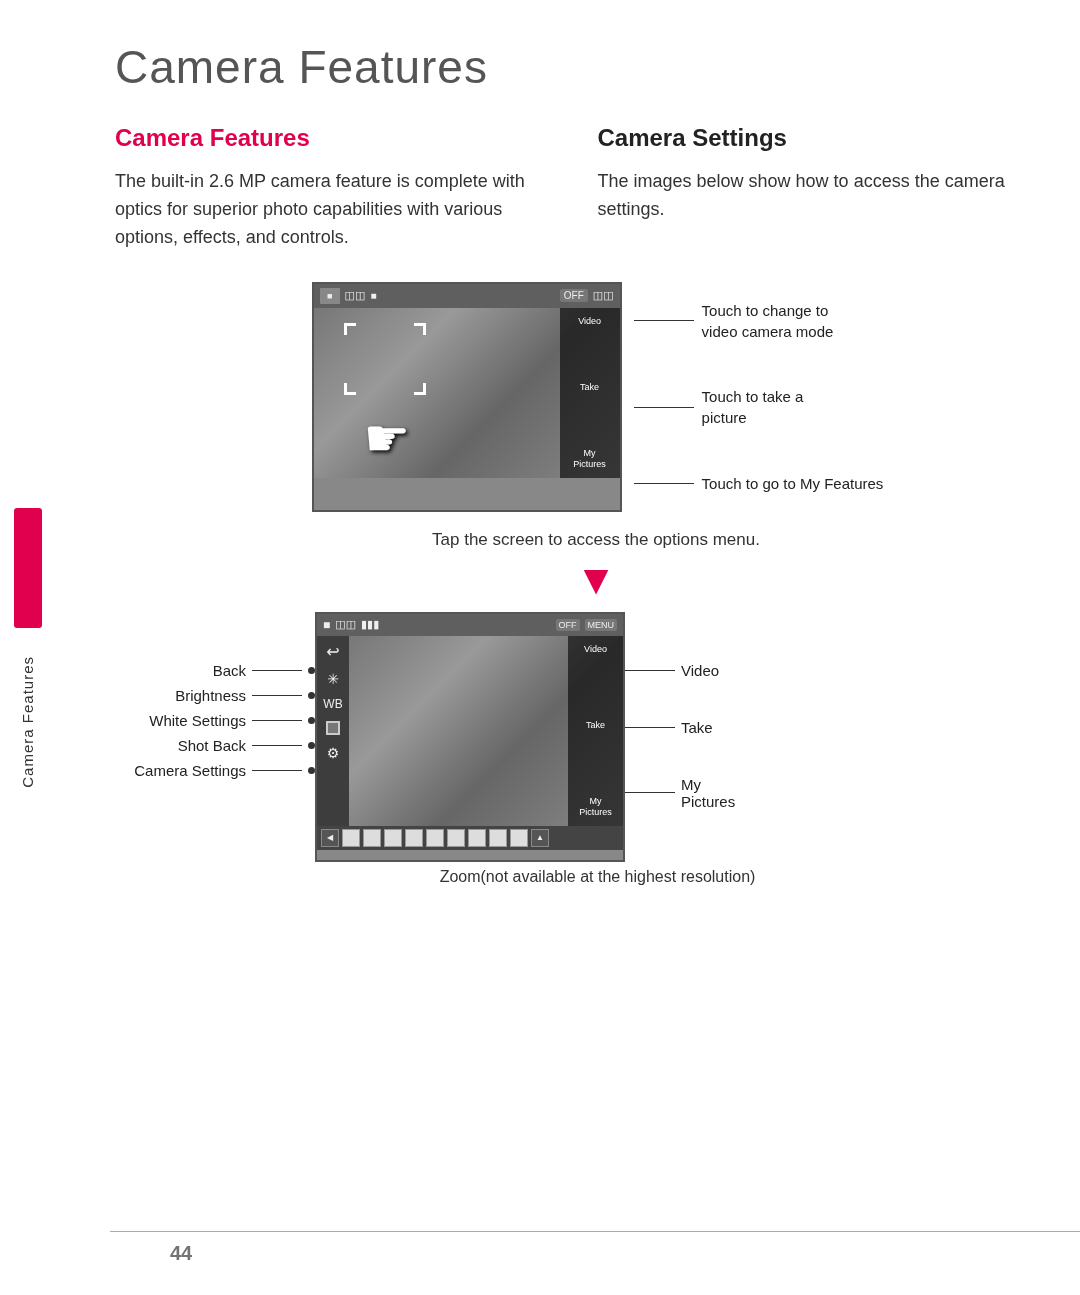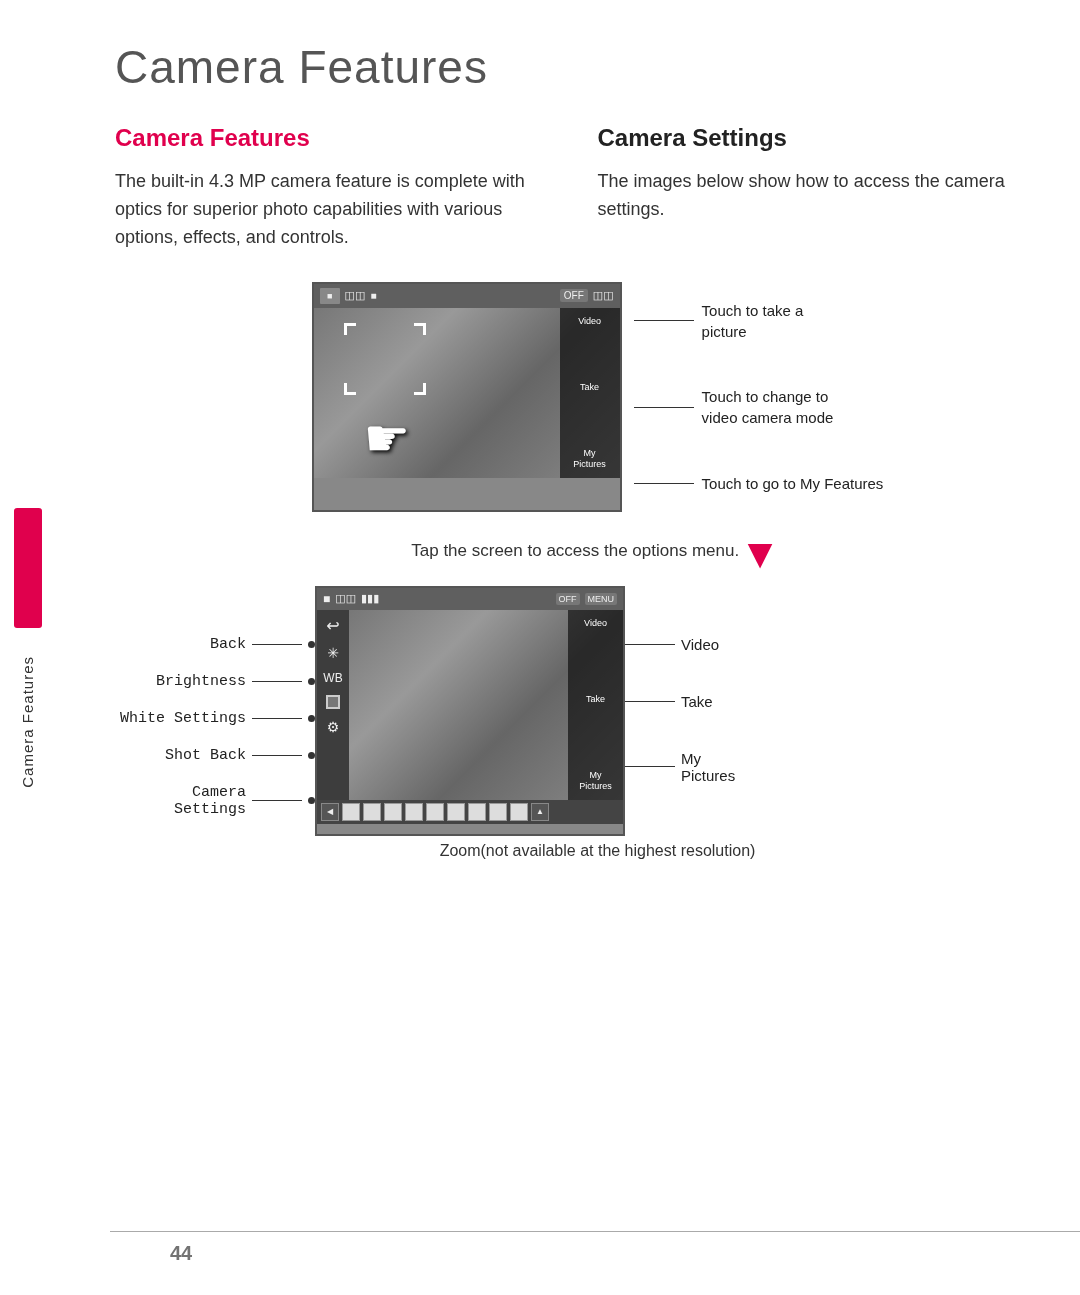--- a/index.html
+++ b/index.html
@@ -204,21 +204,21 @@
     .cam-label-text {
       font-size: 15px;
       color: #222;
       white-space: nowrap;
       line-height: 1.4;
     }
 
     
     .arrow-down-section {
       display: flex;
-      flex-direction: row;
+      flex-direction: column;
       align-items: center;
       margin: 8px 3px 8px 60px;
     }
 
     .tap-text {
       font-size: 17px;
       color: #333;
       margin-bottom: 6px;
     }
 
@@ -233,24 +233,23 @@
       align-items: flex-start;
       width: 100%;
       gap: 0;
     }
 
     .cam-left-labels {
       display: flex;
       flex-direction: column;
       justify-content: flex-start;
       padding-top: 50px;
-      gap: 20px;
+      gap: 8px;
       margin-right: 0;
       width: 200px;
-      font-family: Liberation Mono, monospace;
     }
 
     .cam2-label-row {
       display: flex;
       align-items: center;
       justify-content: flex-end;
       gap: 6px;
     }
 
     .cam2-label-text {
@@ -372,21 +371,21 @@
   <div class="sidebar-text">Camera Features</div>
 </div>
 
 <div class="main">
 
   <div class="page-title">Camera Features</div>
 
   <div class="two-col">
     <div class="col-left">
       <div class="section-title-pink">Camera Features</div>
-      <div class="section-body">The built-in 4.3 MP camera feature is complete with optics for superior photo capabilities with various options, effects, and controls.</div>
+      <div class="section-body">The built-in 2.6 MP camera feature is complete with optics for superior photo capabilities with various options, effects, and controls.</div>
     </div>
     <div class="col-right">
       <div class="section-title-black">Camera Settings</div>
       <div class="section-body">The images below show how to access the camera settings.</div>
     </div>
   </div>
 
   <div class="camera-section">
 
     <div class="cam-row-1">
@@ -420,25 +419,25 @@
             <div class="cam-btn">Video</div>
             <div class="cam-btn">Take</div>
             <div class="cam-btn">My<br>Pictures</div>
           </div>
         </div>
       </div>
 
       <div class="cam1-labels">
         <div class="cam-label-row">
           <div class="cam-label-line"></div>
-          <div class="cam-label-text">Touch to take a<br>picture</div>
+          <div class="cam-label-text">Touch to change to<br>video camera mode</div>
         </div>
         <div class="cam-label-row">
           <div class="cam-label-line"></div>
-          <div class="cam-label-text">Touch to change to<br>video camera mode</div>
+          <div class="cam-label-text">Touch to take a<br>picture</div>
         </div>
         <div class="cam-label-row">
           <div class="cam-label-line"></div>
           <div class="cam-label-text">Touch to go to
 My Features</div>
         </div>
       </div>
     </div>
 
     <div class="arrow-down-section">

